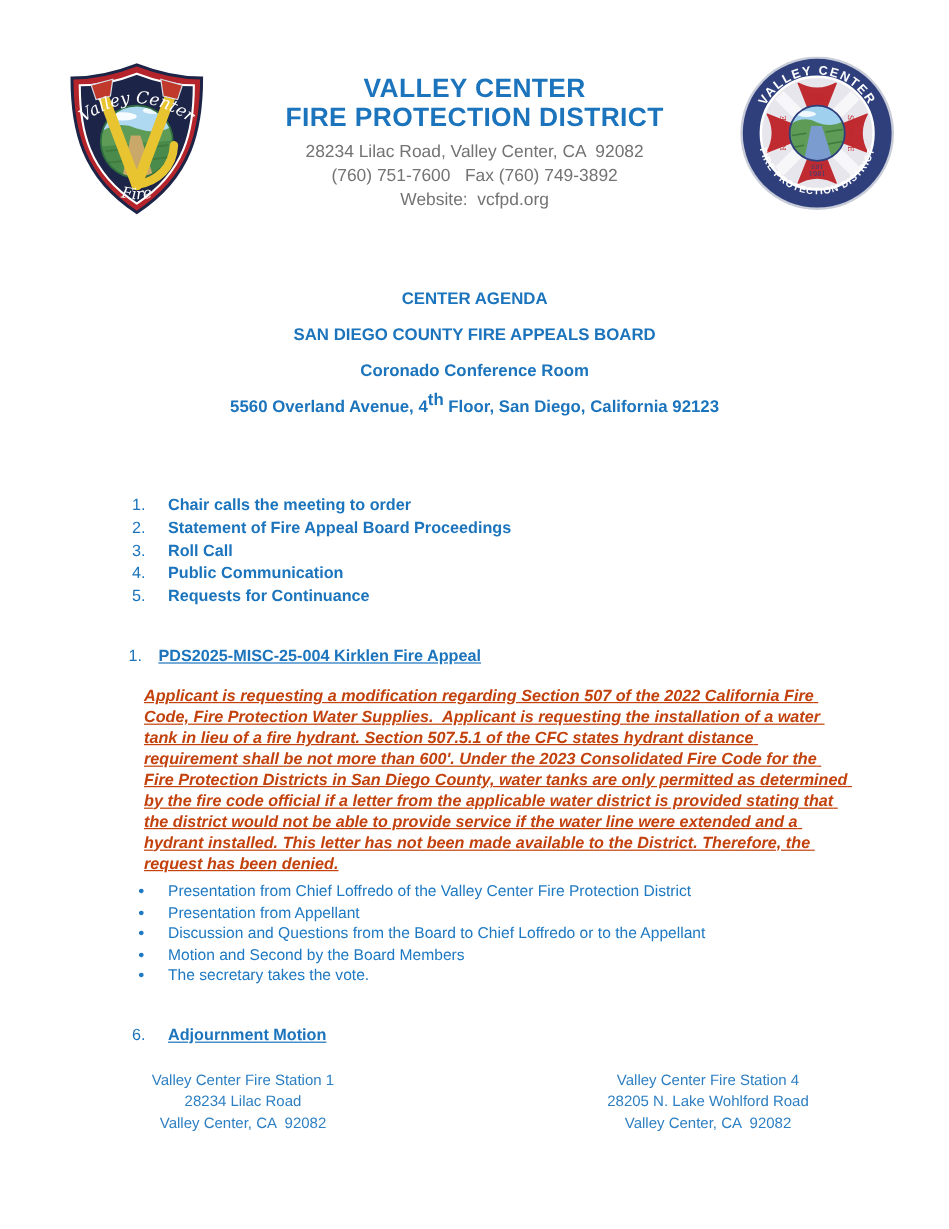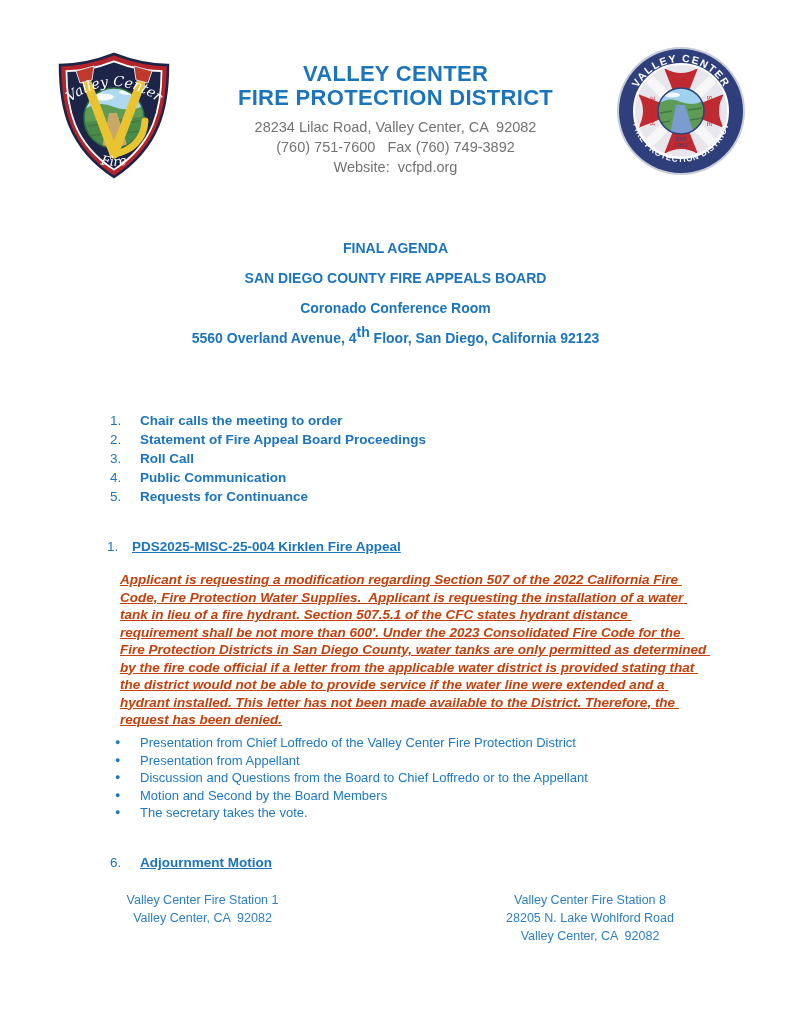--- a/index.html
+++ b/index.html
@@ -158,21 +158,21 @@
       <text font-family="'Liberation Sans', sans-serif" font-weight="bold" font-size="10.5" fill="#ffffff" letter-spacing="1.5">
         <textPath href="#rtop" startOffset="50%" text-anchor="middle">VALLEY CENTER</textPath>
       </text>
       <text font-family="'Liberation Sans', sans-serif" font-weight="bold" font-size="8" fill="#ffffff" letter-spacing="0.8">
         <textPath href="#rbot" startOffset="50%" text-anchor="middle">FIRE PROTECTION DISTRICT</textPath>
       </text>
     </svg>
   </div>
 
   <div class="meeting-block">
-    <p>FINAL AGENDA</p>
+    <p>CENTER AGENDA</p>
     <p>SAN DIEGO COUNTY FIRE APPEALS BOARD</p>
     <p>Coronado Conference Room</p>
     <p><span>5560 Overland Avenue, 4</span><sup class="ord">th</sup><span class="pre"> Floor, San Diego, California 92123</span></p>
   </div>
 
   <div class="proc-list">
     <div class="proc-row">
       <span class="proc-num">1.</span>
       <span class="proc-label">Chair calls the meeting to order</span>
     </div>
@@ -224,22 +224,23 @@
     </div>
   </div>
 
   <div class="adjourn-row">
     <span class="adjourn-num">6.</span>
     <span class="adjourn-label">Adjournment Motion</span>
   </div>
 
   <div class="station station-1">
     <div>Valley Center Fire Station 1</div>
+    <div>28234 Lilac Road</div>
     <div class="pre">Valley Center, CA  92082</div>
   </div>
 
   <div class="station station-2">
-    <div>Valley Center Fire Station 8</div>
+    <div>Valley Center Fire Station 4</div>
     <div>28205 N. Lake Wohlford Road</div>
     <div class="pre">Valley Center, CA  92082</div>
   </div>
 
 </div>
 
 </body></html>

